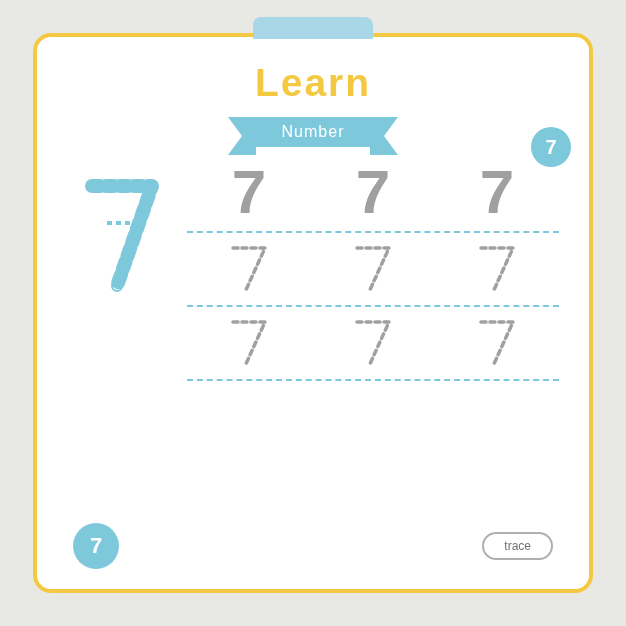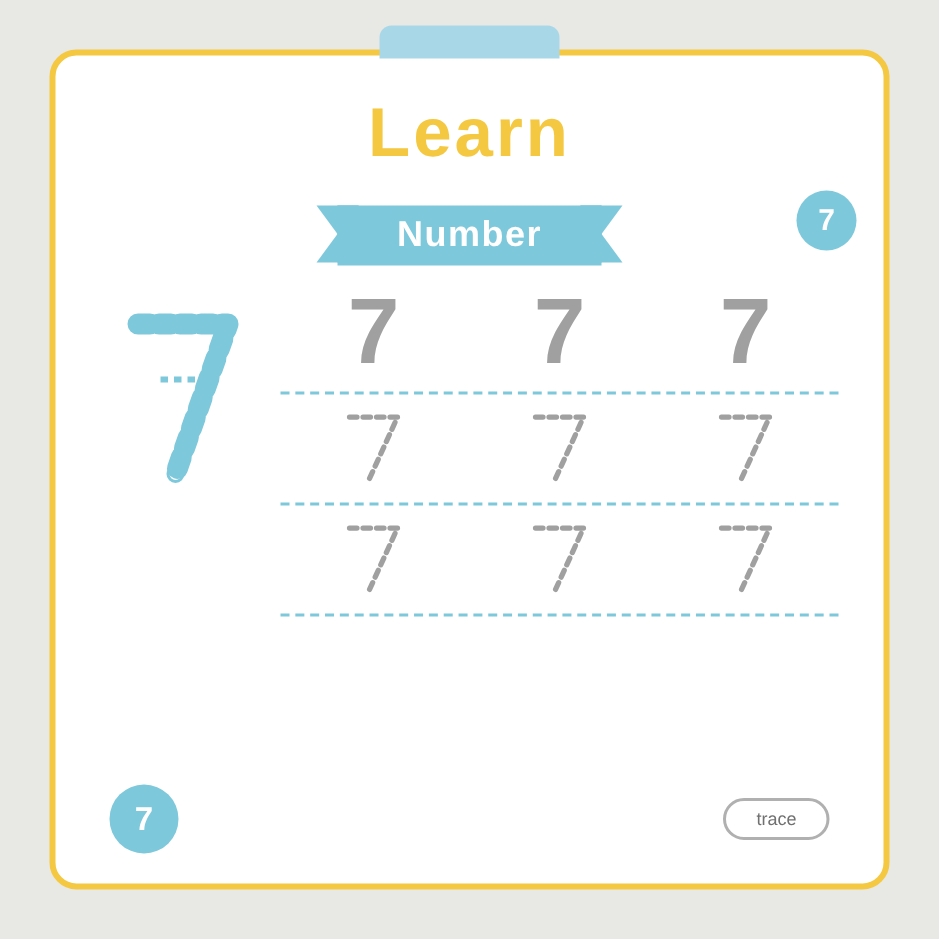--- a/index.html
+++ b/index.html
@@ -33,34 +33,34 @@
       left: 50%;
       transform: translateX(-50%);
       width: 120px;
       height: 22px;
       background: #a8d8e8;
       border-radius: 8px 8px 0 0;
     }
 
     .header-learn {
       margin-top: 24px;
-      font-size: 46px;
+      font-size: 39px;
       font-weight: bold;
       color: #f5c842;
       letter-spacing: 2px;
     }
 
     .ribbon {
       position: relative;
       background: #7ec8dc;
       color: white;
-      font-size: 24px;
-      font-weight: bold;
+      font-size: 16px;
+      font-weight: normal;
       padding: 6px 40px;
-      margin-top: 22px;
+      margin-top: 12px;
       letter-spacing: 1px;
     }
     .ribbon::before {
       content: '';
       position: absolute;
       left: -14px;
       top: 0;
       border-width: 19px 14px;
       border-style: solid;
       border-color: #7ec8dc #7ec8dc #7ec8dc transparent;

